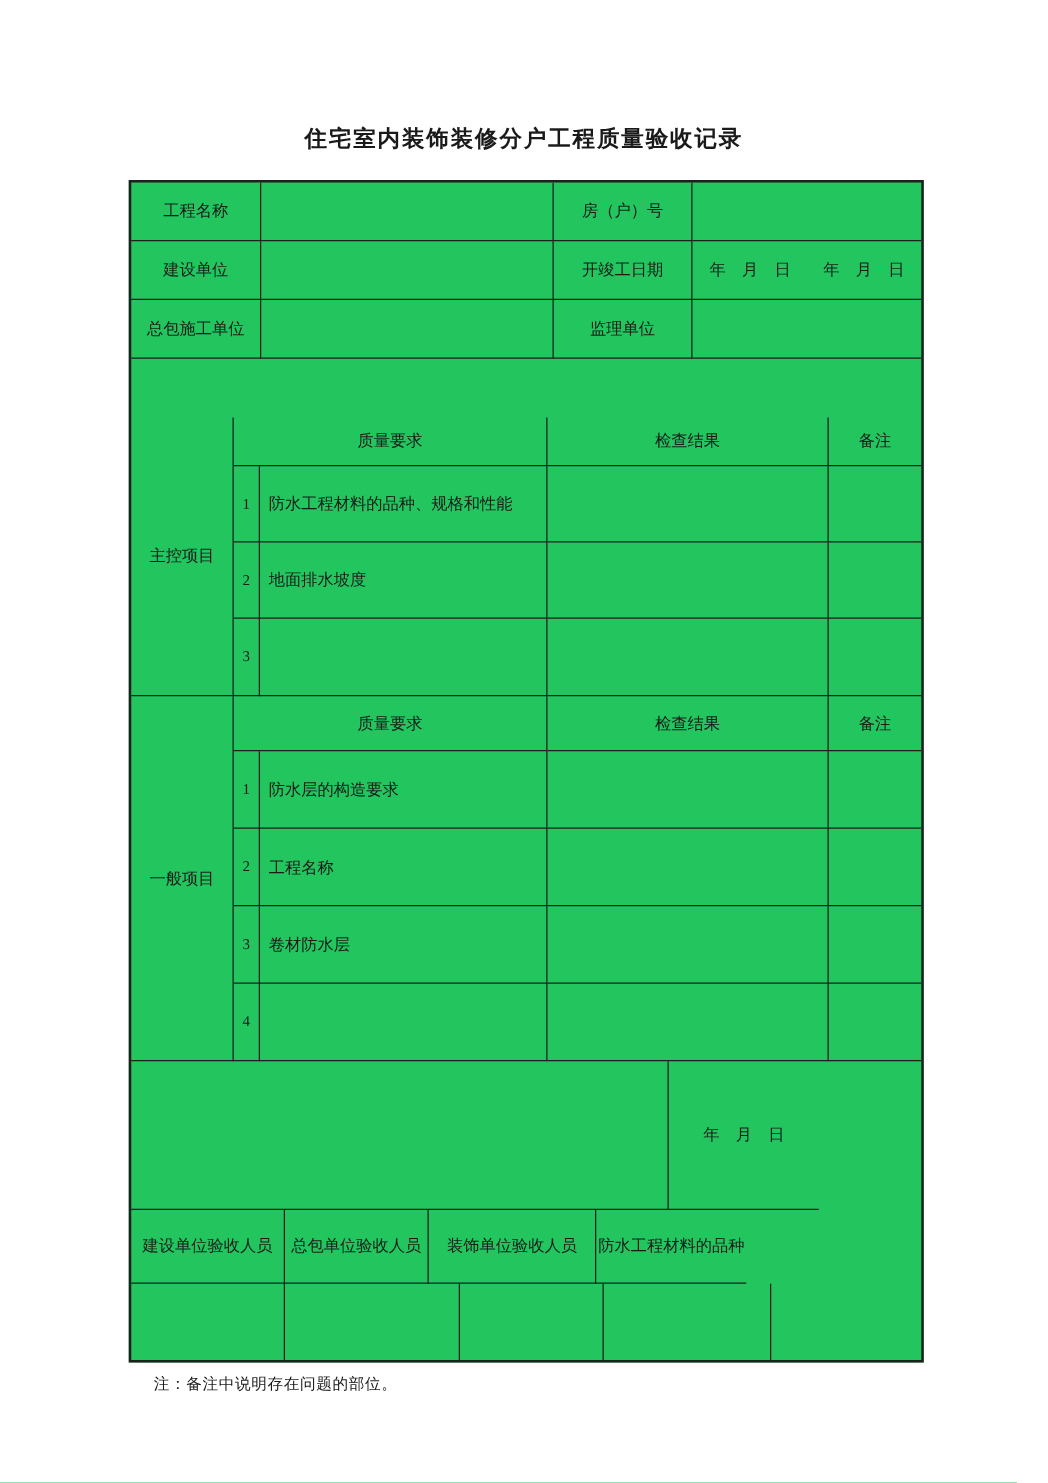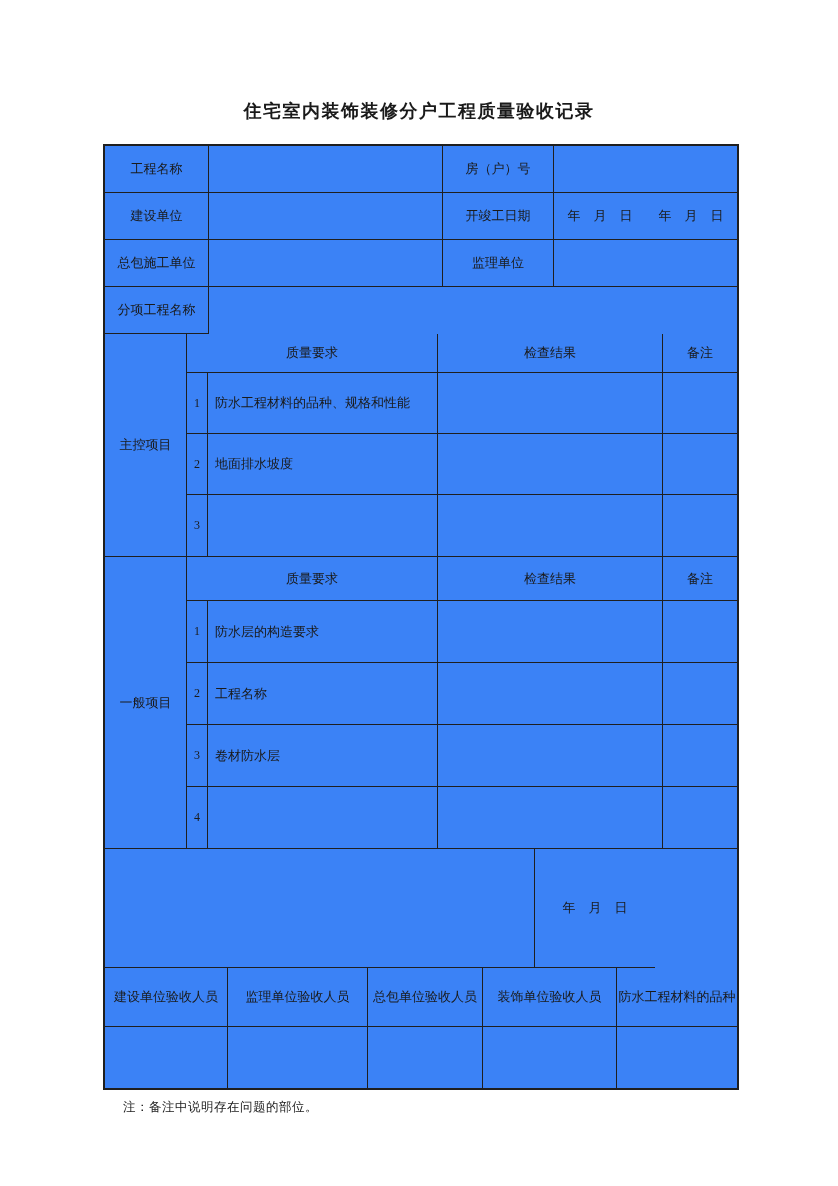--- a/index.html
+++ b/index.html
@@ -7,21 +7,21 @@
     width:838px; height:1186px; background:#ffffff; position:relative;
     font-family:"Liberation Sans", sans-serif; color:#1a1a1a;
     -webkit-font-smoothing:antialiased;
   }
   .title {
     position:absolute; top:99px; left:0; width:838px; text-align:center;
     font-size:18px; font-weight:bold; letter-spacing:1.5px;
   }
   .tbl {
     position:absolute; left:103px; top:144px; width:636px;
-    border:2px solid #1f1f1f; box-sizing:border-box; background:#3b82f6;
+    border:2px solid #1f1f1f; box-sizing:border-box; background:#22c55e;
   }
   .r { display:flex; }
   .c {
     box-sizing:border-box;
     border-right:1px solid #1f1f1f; border-bottom:1px solid #1f1f1f;
     display:flex; align-items:center; justify-content:center;
     font-size:13px; line-height:1.35; overflow:hidden;
   }
   .last { border-right:none !important; }
   .nb { border-bottom:none !important; }
@@ -79,21 +79,20 @@
   </div>
 
   <div class="r h47">
     <div class="c w104">总包施工单位</div>
     <div class="c w234"></div>
     <div class="c w111">监理单位</div>
     <div class="c w183 last"></div>
   </div>
 
   <div class="r h47">
-    <div class="c w104">分项工程名称</div>
   </div>
 
   <div class="sec">
     <div class="sec-label">主控项目</div>
     <div class="sec-body">
       <div class="r h39">
         <div class="c w251">质量要求</div>
         <div class="c w225">检查结果</div>
         <div class="c w74 last">备注</div>
       </div>
@@ -153,21 +152,20 @@
     </div>
   </div>
 
   <div class="r h119">
     <div class="c w430"></div>
     <div class="c w120 last">年　月　日</div>
   </div>
 
   <div class="r h59">
     <div class="c sg1">建设单位验收人员</div>
-    <div class="c sg2">监理单位验收人员</div>
     <div class="c sg3">总包单位验收人员</div>
     <div class="c sg4">装饰单位验收人员</div>
     <div class="c sg5 last">防水工程材料的品种</div>
   </div>
 
   <div class="r h61s">
     <div class="c sg1 nb"></div>
     <div class="c sg2 nb"></div>
     <div class="c sg3 nb"></div>
     <div class="c sg4 nb"></div>

